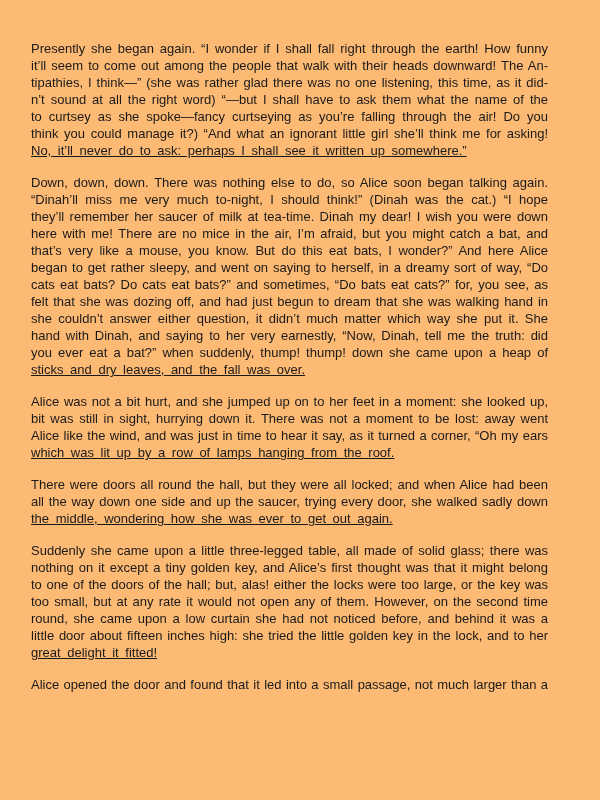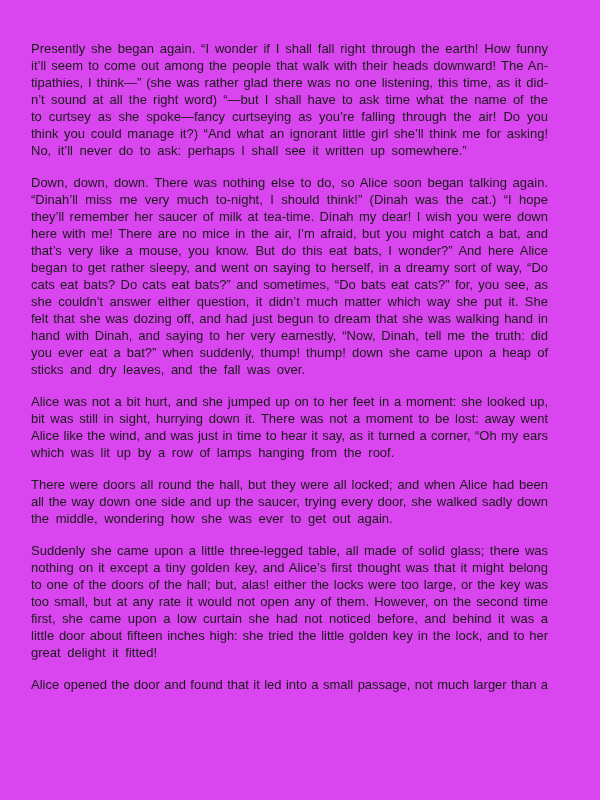--- a/index.html
+++ b/index.html
@@ -27,65 +27,66 @@
   }
   .line {
     text-align: justify;
     text-align-last: justify;
     white-space: normal;
   }
   .line.endline {
     text-align: right;
     text-align-last: left;
     word-spacing: 3px;
+    text-decoration: underline;
   }
 </style>
 </head>
 <body>
 
-<main class="page" style="background: #d946ef; color: rgb(26, 26, 26);">
+<main class="page" style="background: #fdba74; color: rgb(26, 26, 26);">
     <div class="para">
       <div class="line">Presently she began again. “I wonder if I shall fall right through the earth! How funny</div>
       <div class="line">it’ll seem to come out among the people that walk with their heads downward! The An-</div>
       <div class="line">tipathies, I think—” (she was rather glad there was no one listening, this time, as it did-</div>
-      <div class="line">n’t sound at all the right word) “—but I shall have to ask time what the name of the</div>
+      <div class="line">n’t sound at all the right word) “—but I shall have to ask them what the name of the</div>
       <div class="line">to curtsey as she spoke—fancy curtseying as you’re falling through the air! Do you</div>
       <div class="line">think you could manage it?) “And what an ignorant little girl she’ll think me for asking!</div>
       <div class="line endline">No, it’ll never do to ask: perhaps I shall see it written up somewhere.”</div>
     </div>
     <div class="para">
       <div class="line">Down, down, down. There was nothing else to do, so Alice soon began talking again.</div>
       <div class="line">“Dinah’ll miss me very much to-night, I should think!” (Dinah was the cat.) “I hope</div>
       <div class="line">they’ll remember her saucer of milk at tea-time. Dinah my dear! I wish you were down</div>
       <div class="line">here with me! There are no mice in the air, I’m afraid, but you might catch a bat, and</div>
       <div class="line">that’s very like a mouse, you know. But do this eat bats, I wonder?” And here Alice</div>
       <div class="line">began to get rather sleepy, and went on saying to herself, in a dreamy sort of way, “Do</div>
       <div class="line">cats eat bats? Do cats eat bats?” and sometimes, “Do bats eat cats?” for, you see, as</div>
+      <div class="line">felt that she was dozing off, and had just begun to dream that she was walking hand in</div>
       <div class="line">she couldn’t answer either question, it didn’t much matter which way she put it. She</div>
-      <div class="line">felt that she was dozing off, and had just begun to dream that she was walking hand in</div>
       <div class="line">hand with Dinah, and saying to her very earnestly, “Now, Dinah, tell me the truth: did</div>
       <div class="line">you ever eat a bat?” when suddenly, thump! thump! down she came upon a heap of</div>
       <div class="line endline">sticks and dry leaves, and the fall was over.</div>
     </div>
     <div class="para">
       <div class="line">Alice was not a bit hurt, and she jumped up on to her feet in a moment: she looked up,</div>
       <div class="line">bit was still in sight, hurrying down it. There was not a moment to be lost: away went</div>
       <div class="line">Alice like the wind, and was just in time to hear it say, as it turned a corner, “Oh my ears</div>
       <div class="line endline">which was lit up by a row of lamps hanging from the roof.</div>
     </div>
     <div class="para">
       <div class="line">There were doors all round the hall, but they were all locked; and when Alice had been</div>
       <div class="line">all the way down one side and up the saucer, trying every door, she walked sadly down</div>
       <div class="line endline">the middle, wondering how she was ever to get out again.</div>
     </div>
     <div class="para">
       <div class="line">Suddenly she came upon a little three-legged table, all made of solid glass; there was</div>
       <div class="line">nothing on it except a tiny golden key, and Alice’s first thought was that it might belong</div>
       <div class="line">to one of the doors of the hall; but, alas! either the locks were too large, or the key was</div>
       <div class="line">too small, but at any rate it would not open any of them. However, on the second time</div>
-      <div class="line">first, she came upon a low curtain she had not noticed before, and behind it was a</div>
+      <div class="line">round, she came upon a low curtain she had not noticed before, and behind it was a</div>
       <div class="line">little door about fifteen inches high: she tried the little golden key in the lock, and to her</div>
       <div class="line endline">great delight it fitted!</div>
     </div>
     <div class="para">
       <div class="line">Alice opened the door and found that it led into a small passage, not much larger than a</div>
     </div>
   </main>
 
 </body></html>

